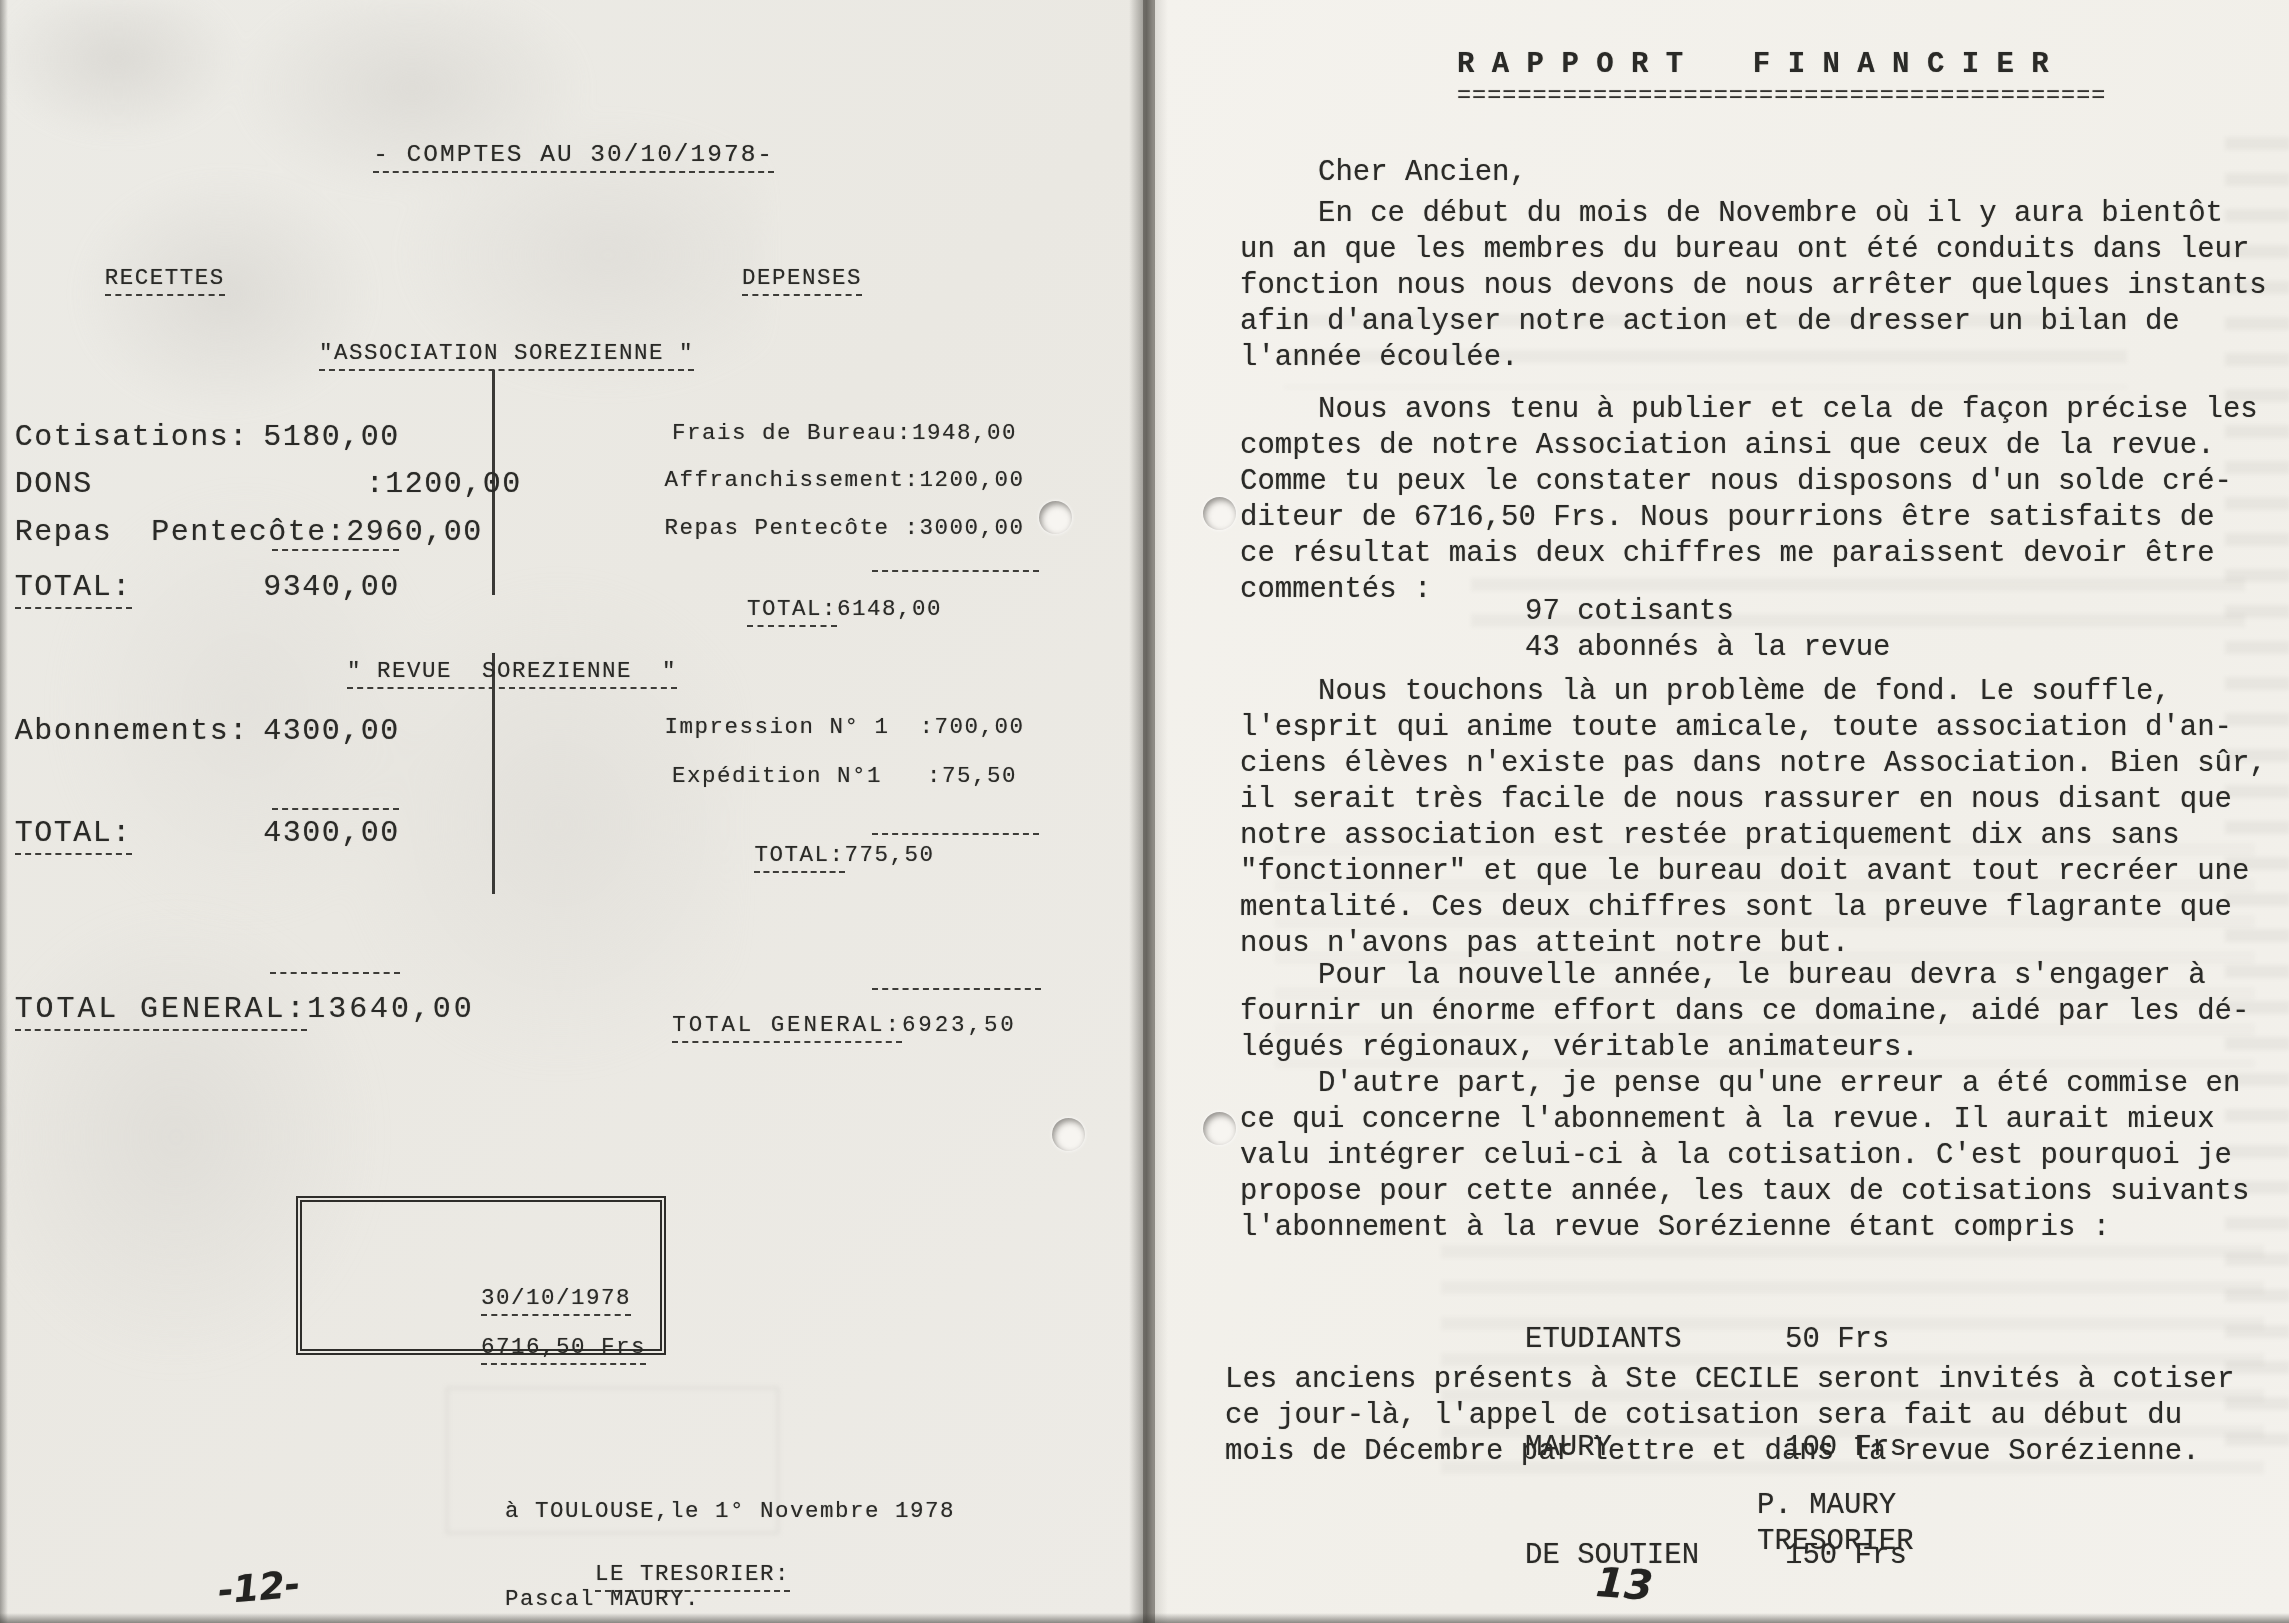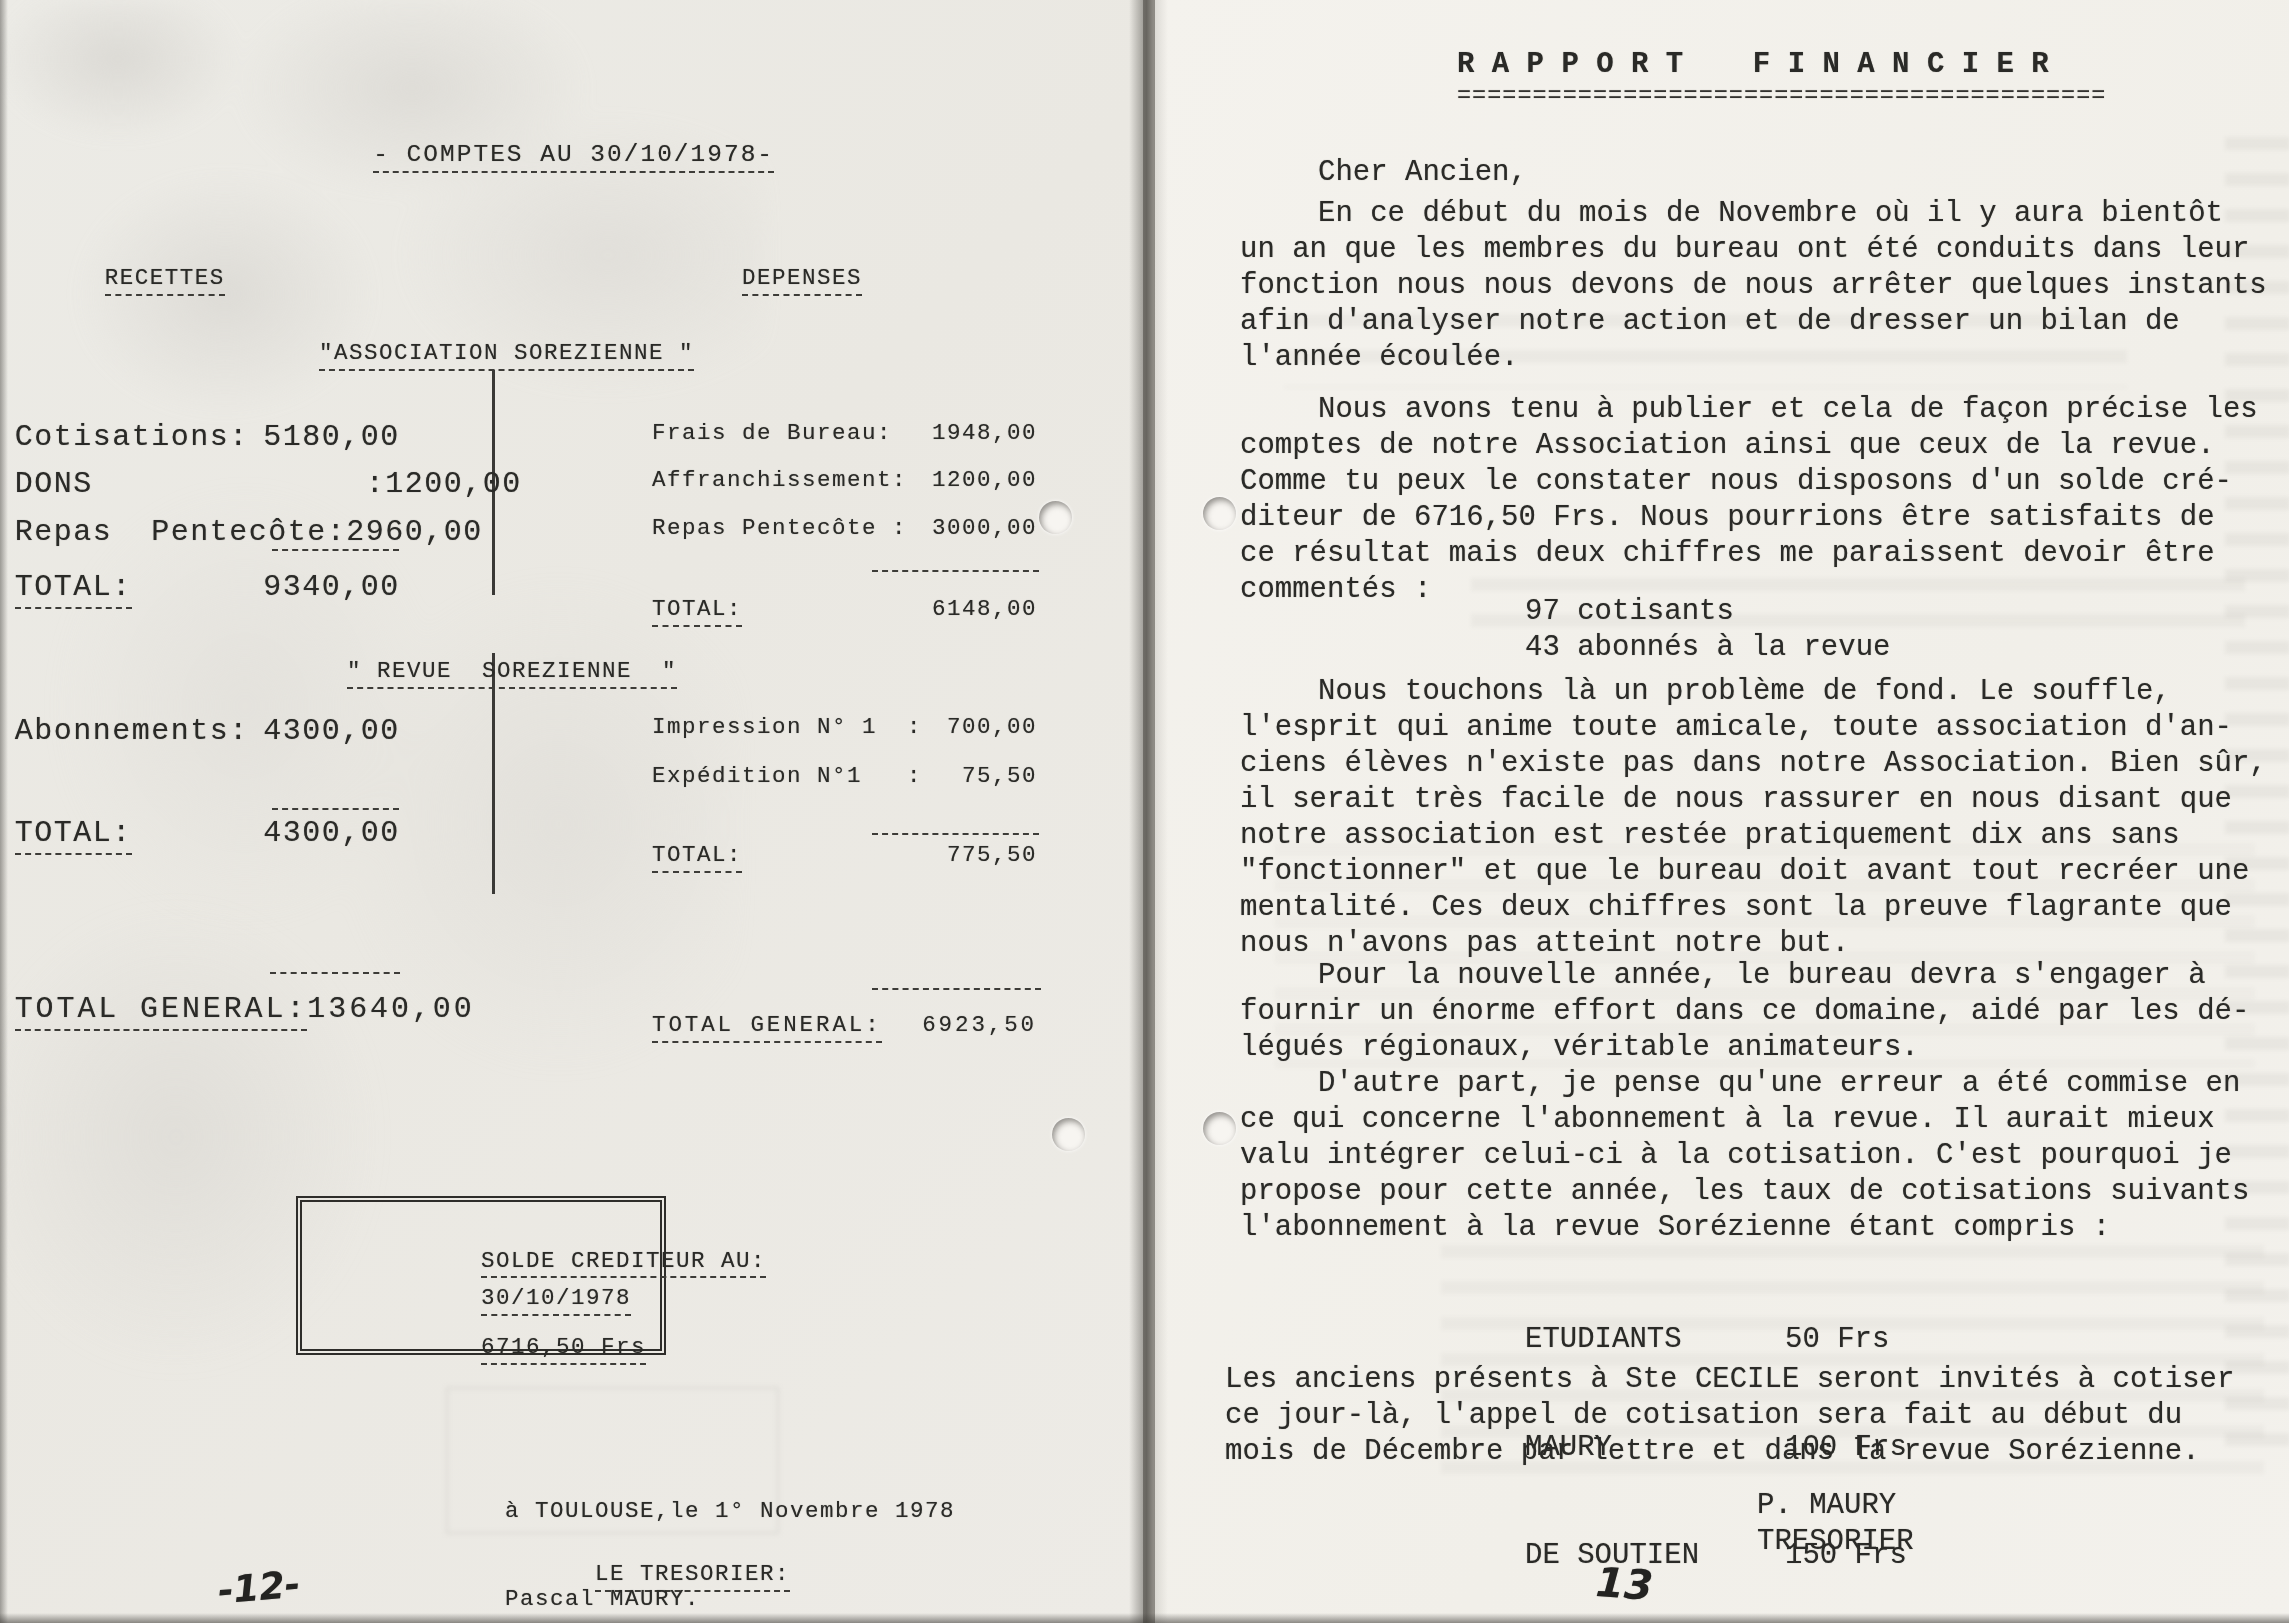--- a/index.html
+++ b/index.html
@@ -17,21 +17,21 @@
 
   
   .tw{position:absolute;white-space:pre;text-shadow:0 0 1px rgba(35,35,32,.45);}
   .lp{font-size:22.5px;letter-spacing:1.5px;}
   .rp{font-size:29px;line-height:36px;}
   .u{border-bottom:2.9px dashed #3d3c38;padding-bottom:2.9px;}
   .oline{position:absolute;height:0;border-top:2.9px dashed #3d3c38;}
   .bold{font-weight:bold;}
 
   .lrow{position:absolute;left:14.7px;width:385px;display:flex;justify-content:space-between;font-size:30px;letter-spacing:1.5px;text-shadow:0 0 1px rgba(35,35,32,.45);}
-  .rrow{position:absolute;left:652px;width:385px;display:flex;justify-content:space-between;font-size:22.5px;letter-spacing:1.5px;text-shadow:0 0 1px rgba(35,35,32,.45);}
+  .rrow{position:absolute;left:652px;width:385px;display:flex;justify-content:center;font-size:22.5px;letter-spacing:1.5px;text-shadow:0 0 1px rgba(35,35,32,.45);}
   .lrow .lbl,.rrow .lbl{white-space:pre;}
   .lrow .val,.rrow .val{white-space:pre;}
 
   .vline{position:absolute;width:2.9px;background:#3a3936;left:492px;}
 
   .solde-box{position:absolute;left:296px;top:1196px;width:370px;height:159px;
              border:6.9px double #2e2d2a;box-sizing:border-box;}
   .solde-box .tw{left:59px;}
 
   .hand{font-family:"DejaVu Sans",sans-serif;font-weight:bold;font-style:italic;color:#232321;}
@@ -169,23 +169,20 @@
       <span class="val">775,50</span>
     </div>
 
     <div class="oline" style="left:872px;top:988px;width:169px;"></div>
     <div class="rrow" style="top:1012px;letter-spacing:2.9px;">
       <span class="lbl u">TOTAL GENERAL:</span>
       <span class="val">6923,50</span>
     </div>
 
     <div class="solde-box">
-      <div class="tw lp" style="top:19.6px;">
-        <span class="u">SOLDE CREDITEUR AU:</span>
-      </div>
       <div class="tw lp" style="top:57px;">
         <span class="u">30/10/1978</span>
       </div>
       <div class="tw lp" style="top:106px;">
         <span class="u">6716,50 Frs</span>
       </div>
     </div>
 
     <div class="tw lp" style="left:505px;top:1498px;">à TOULOUSE,le 1° Novembre 1978</div>
     <div class="tw lp" style="left:505px;top:1535px;">

